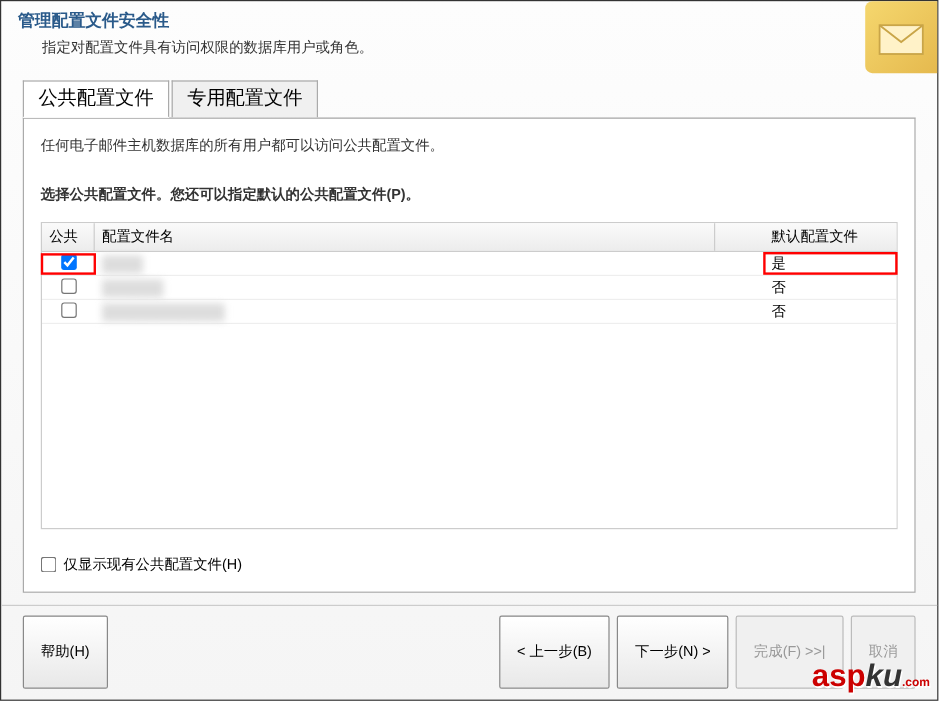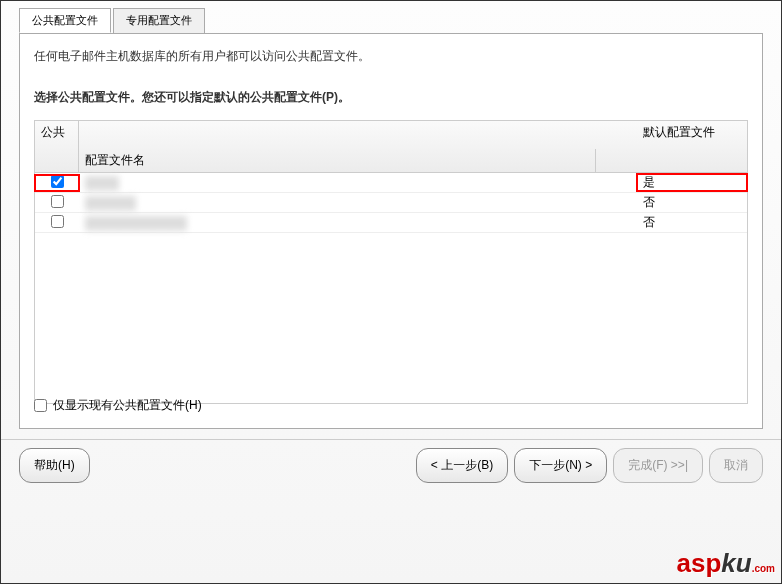--- a/index.html
+++ b/index.html
@@ -5,53 +5,63 @@
     * { box-sizing: border-box; margin: 0; padding: 0; }
     body { font-family: "Microsoft YaHei", "SimSun", Arial, sans-serif; font-size: 12px; background: #fff; width: 784px; height: 586px; overflow: hidden; position: relative; }
     .window { border: 1px solid #333; width: 782px; height: 584px; position: relative; background: linear-gradient(to bottom, #fdfdfd, #f5f5f5); }
     .header { padding: 8px 14px 12px 14px; position: relative; }
     .header-title { font-size: 14px; font-weight: bold; color: #2a5a8a; }
     .header-desc { font-size: 12px; color: #333; margin-top: 4px; margin-left: 20px; }
     .header-icon { position: absolute; right: 0; top: 0; width: 60px; height: 60px; background: linear-gradient(135deg, #f5d76e, #e5b94e); border-radius: 6px 0 0 6px; }
     .header-icon svg { width: 48px; height: 48px; margin: 6px; }
     .content-wrap { padding: 6px 18px 10px 18px; }
     .tab-strip { display: flex; border-bottom: 1px solid #aaa; position: relative; top: 1px; }
-    .tab { padding: 4px 12px; border: 1px solid #aaa; border-bottom: none; background: #f0f0f0; margin-right: 2px; font-size: 11px; cursor: pointer; }
+    .tab { padding: 4px 12px; border: 1px solid #aaa; border-bottom: none; background: #f0f0f0; margin-right: 2px; font-size: 16px; cursor: pointer; }
     .tab.active { background: #fff; border-bottom: 1px solid #fff; position: relative; z-index: 2; }
     .tab-panel { border: 1px solid #aaa; background: #fff; padding: 14px 14px 10px 14px; height: 396px; position: relative; }
     .desc-text { color: #333; margin-bottom: 24px; }
     .select-text { color: #333; margin-bottom: 14px; font-weight: bold; }
     .grid { border: 1px solid #ccc; background: #fff; }
     .grid-header { display: flex; background: linear-gradient(to bottom, #fafafa, #ececec); border-bottom: 1px solid #ccc; }
     .grid-header-cell { padding: 3px 6px; border-right: 1px solid #ccc; font-size: 12px; }
     .col-public { width: 44px; }
-    .col-name { flex: 1; margin-top: 28px; }
+    .col-name { flex: 1; }
     .col-default { width: 110px; border-right: none; margin-left: 41px; }
     .grid-body { height: 230px; background: #fff; position: relative; }
     .grid-row { display: flex; border-bottom: 1px solid #eee; height: 20px; align-items: center; }
     .grid-cell { padding: 0 6px; font-size: 12px; }
     .cell-public { width: 44px; text-align: center; }
     .cell-name { flex: 1; }
     .cell-default { width: 110px; }
     .blur-text { background: #ddd; color: #ddd; filter: blur(3px); border-radius: 2px; display: inline-block; }
     .highlight-red { outline: 2px solid red; outline-offset: -1px; }
     .watermark { position: absolute; top: 100px; left: 0; right: 0; text-align: center; color: #ccc; font-size: 15px; font-family: Arial; pointer-events: none; }
     .show-only { display: flex; align-items: center; gap: 6px; position: absolute; bottom: 14px; left: 14px; }
     .footer { display: flex; align-items: center; padding: 8px 18px; border-top: 1px solid #ccc; }
-    .btn { padding: 8px 14px; border: 1px solid #888; background: linear-gradient(to bottom, #fff, #e8e8e8); font-size: 12px; cursor: pointer; border-radius: 12px; text-align: center; }
+    .btn { padding: 21px 14px; border: 1px solid #888; background: linear-gradient(to bottom, #fff, #e8e8e8); font-size: 12px; cursor: pointer; border-radius: 2px; text-align: center; }
     .footer-right { margin-left: auto; display: flex; gap: 6px; align-items: center; }
     .btn-disabled { color: #999; background: #f0f0f0; border-color: #bbb; cursor: default; }
     input[type=checkbox] { width: 13px; height: 13px; }
     .logo-watermark { position: absolute; right: 6px; bottom: 4px; font-family: Arial Black, Arial; font-size: 26px; font-weight: 900; color: #c00; text-shadow: 1px 1px 0 #fff; pointer-events:none; }
     .logo-watermark .dot { color: #333; font-style: italic; }
   </style>
 </head>
 <body>
 
 <div class="window">
+  <div class="header">
+    <div class="header-title">管理配置文件安全性</div>
+    <div class="header-desc">指定对配置文件具有访问权限的数据库用户或角色。</div>
+    <div class="header-icon">
+      <svg viewBox="0 0 48 48">
+          <rect x="6" y="14" width="36" height="24" fill="#fff2c8" stroke="#c9a548" stroke-width="1.5"></rect>
+          <polyline points="6,14 24,28 42,14" fill="none" stroke="#c9a548" stroke-width="1.5"></polyline>
+        </svg>
+    </div>
+  </div>
 
   <div class="content-wrap">
     <div class="tab-strip">
       <div class="tab active">公共配置文件</div>
       <div class="tab">专用配置文件</div>
     </div>
     <div class="tab-panel">
       <div class="desc-text">任何电子邮件主机数据库的所有用户都可以访问公共配置文件。</div>
       <div class="select-text">选择公共配置文件。您还可以指定默认的公共配置文件(P)。</div>
 

